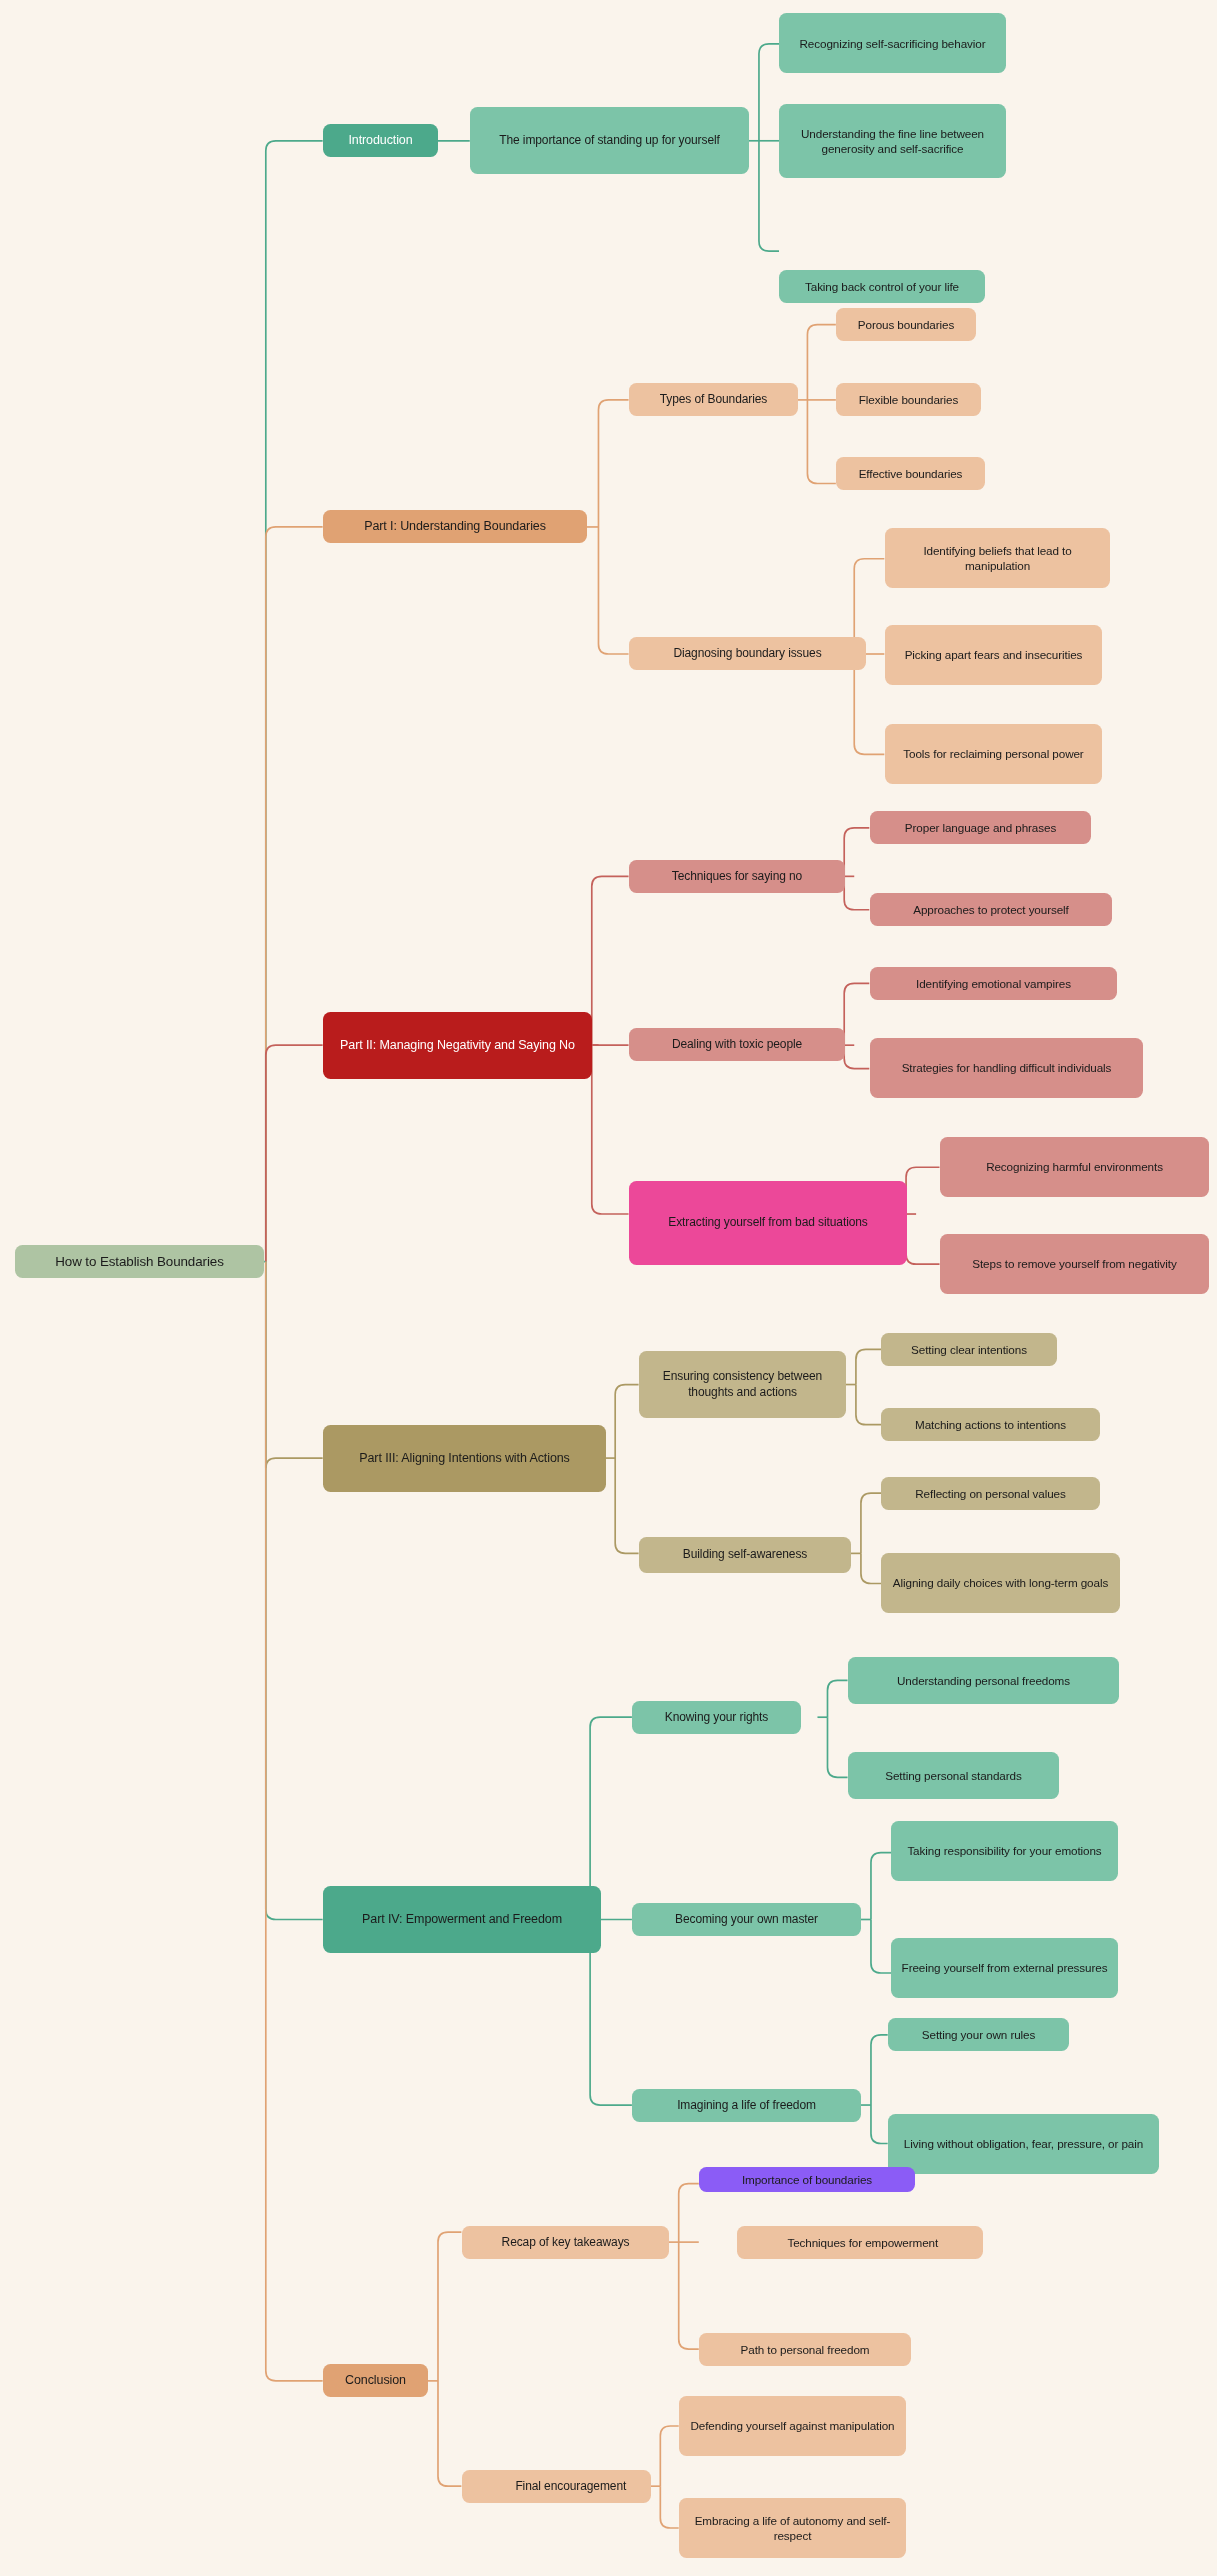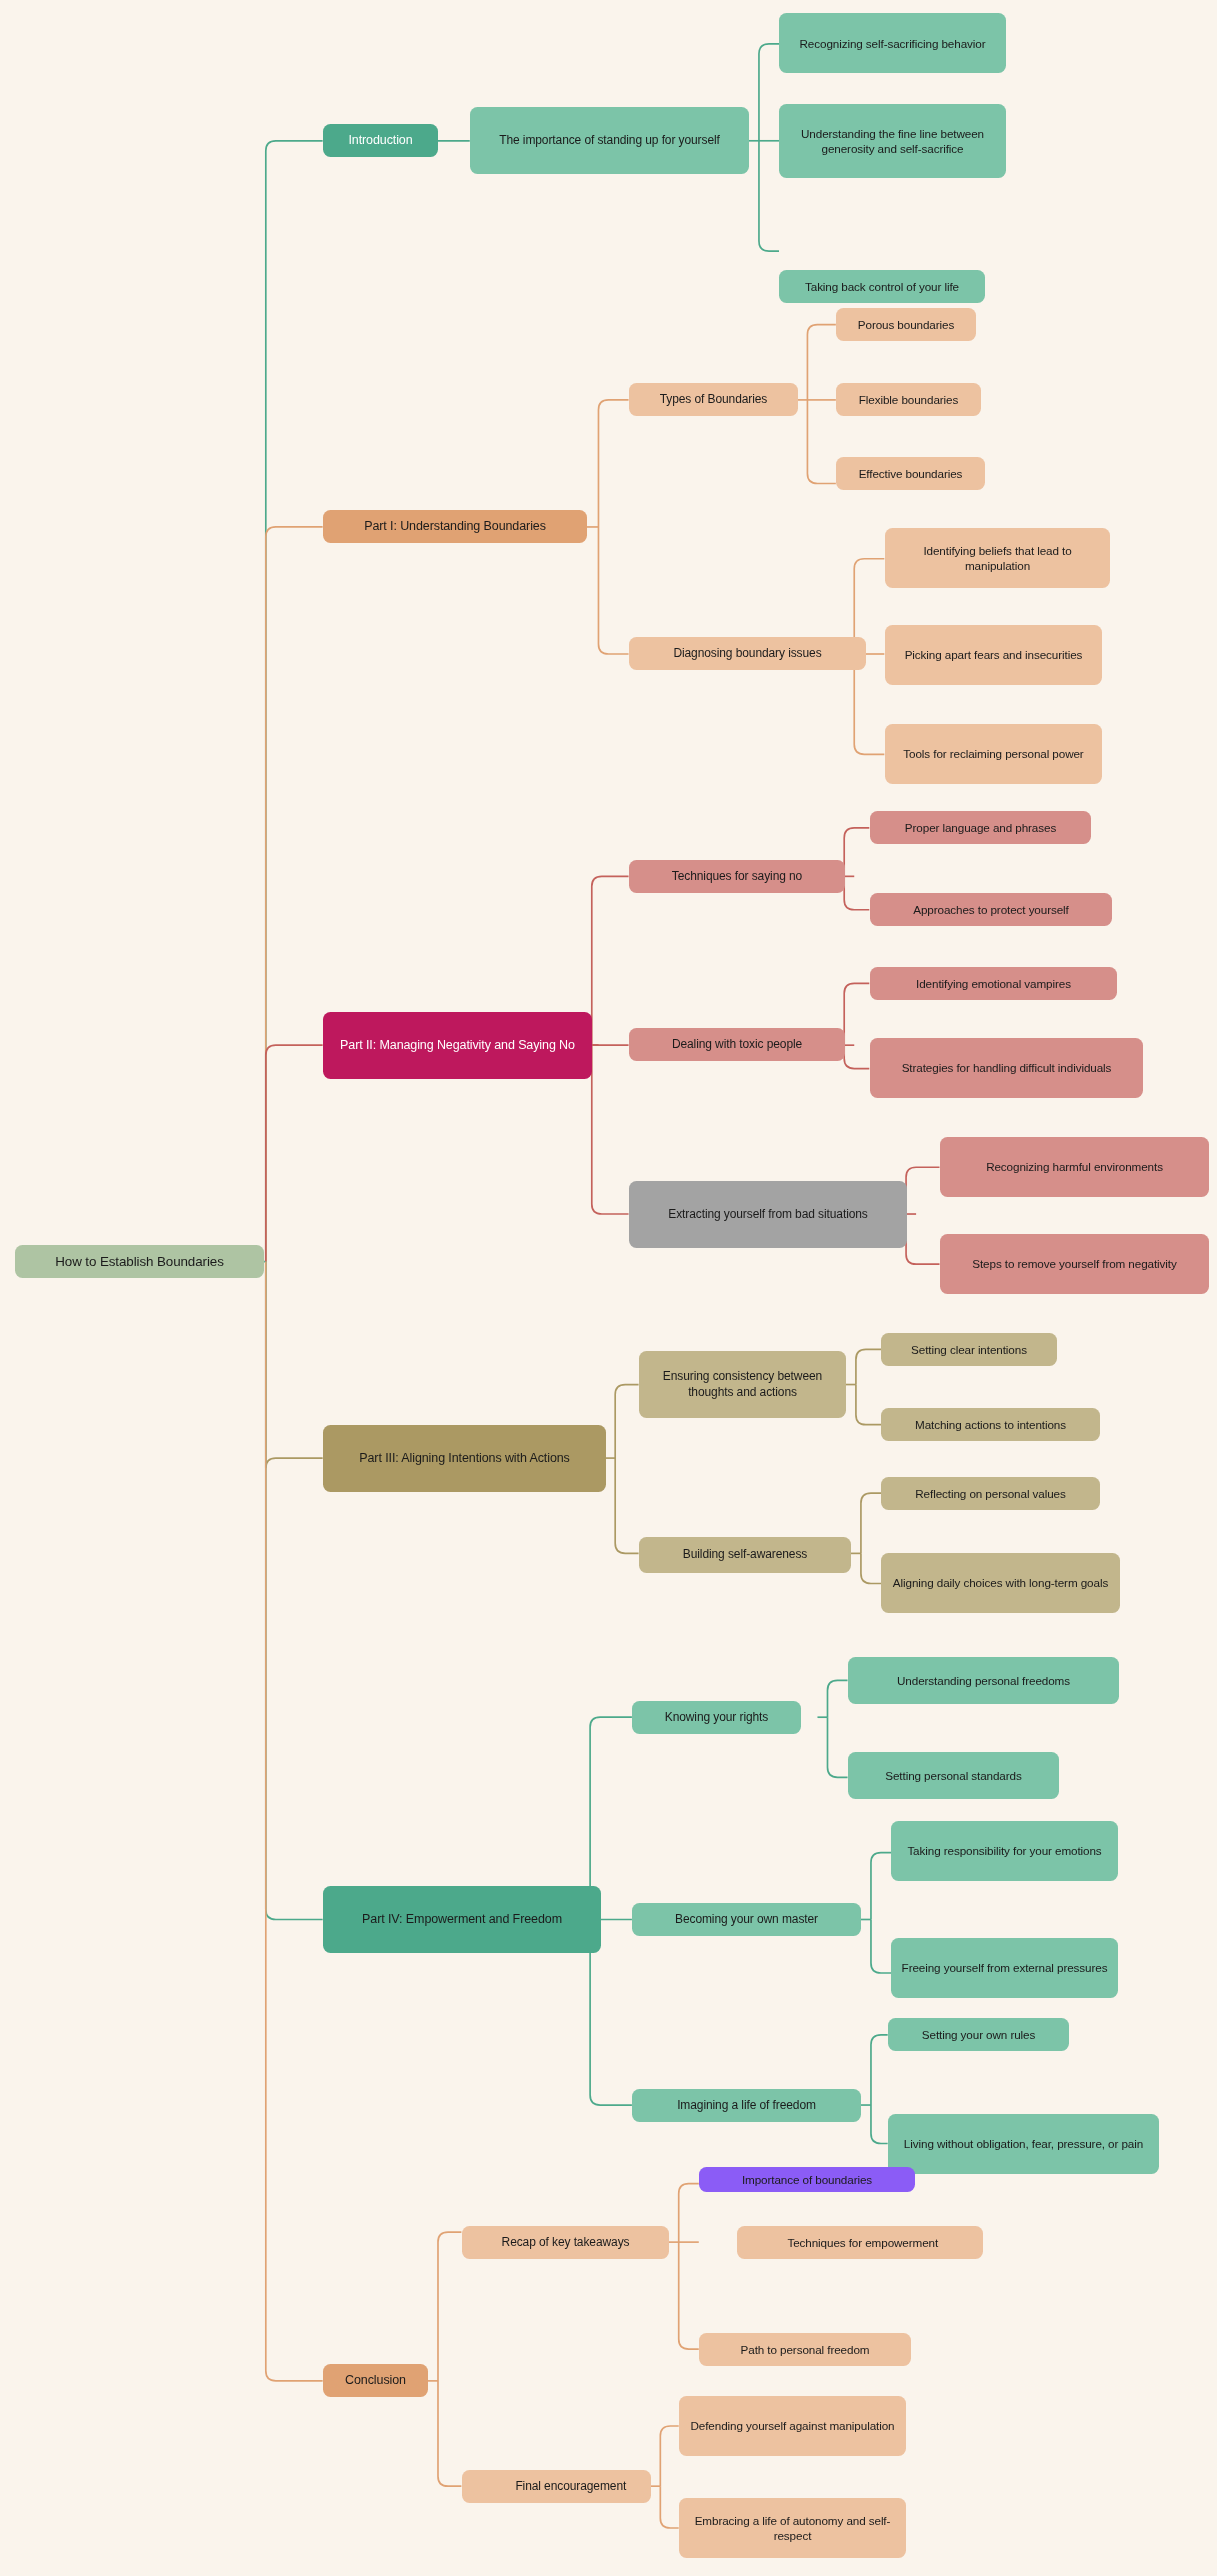--- a/index.html
+++ b/index.html
@@ -166,31 +166,31 @@
   <div class="node lvl3" style="left:836px;top:308px;width:140px;height:33px;background:#edc2a0;">Porous boundaries</div>
   <div class="node lvl3" style="left:836px;top:383px;width:145px;height:33px;background:#edc2a0;">Flexible boundaries</div>
   <div class="node lvl3" style="left:836px;top:457px;width:149px;height:33px;background:#edc2a0;">Effective boundaries</div>
 
   <div class="node lvl2" style="left:629px;top:637px;width:237px;height:33px;background:#edc2a0;">Diagnosing boundary issues</div>
 
   <div class="node lvl3" style="left:885px;top:528px;width:225px;height:60px;background:#edc2a0;">Identifying beliefs that lead to manipulation</div>
   <div class="node lvl3" style="left:885px;top:625px;width:217px;height:60px;background:#edc2a0;">Picking apart fears and insecurities</div>
   <div class="node lvl3" style="left:885px;top:724px;width:217px;height:60px;background:#edc2a0;">Tools for reclaiming personal power</div>
 
-  <div class="node lvl1 white-text" style="left:323px;top:1012px;width:269px;height:67px;background:#be185d;">Part II: Managing Negativity and Saying No</div>
+  <div class="node lvl1 white-text" style="left:323px;top:1012px;width:269px;height:67px;background:#b91c1c;">Part II: Managing Negativity and Saying No</div>
 
   <div class="node lvl2" style="left:629px;top:860px;width:216px;height:33px;background:#d68f8a;">Techniques for saying no</div>
   <div class="node lvl3" style="left:870px;top:811px;width:221px;height:33px;background:#d68f8a;">Proper language and phrases</div>
   <div class="node lvl3" style="left:870px;top:893px;width:242px;height:33px;background:#d68f8a;">Approaches to protect yourself</div>
 
   <div class="node lvl2" style="left:629px;top:1028px;width:216px;height:33px;background:#d68f8a;">Dealing with toxic people</div>
   <div class="node lvl3" style="left:870px;top:967px;width:247px;height:33px;background:#d68f8a;">Identifying emotional vampires</div>
   <div class="node lvl3" style="left:870px;top:1038px;width:273px;height:60px;background:#d68f8a;">Strategies for handling difficult individuals</div>
 
-  <div class="node lvl2" style="left:629px;top:1181px;width:278px;height:67px;background:#a3a3a3;">Extracting yourself from bad situations</div>
+  <div class="node lvl2" style="left:629px;top:1181px;width:278px;height:84px;background:#ec4899;">Extracting yourself from bad situations</div>
   <div class="node lvl3" style="left:940px;top:1137px;width:269px;height:60px;background:#d68f8a;">Recognizing harmful environments</div>
   <div class="node lvl3" style="left:940px;top:1234px;width:269px;height:60px;background:#d68f8a;">Steps to remove yourself from negativity</div>
 
   <div class="node lvl1" style="left:323px;top:1425px;width:283px;height:67px;background:#ab9963;">Part III: Aligning Intentions with Actions</div>
 
   <div class="node lvl2" style="left:639px;top:1351px;width:207px;height:67px;background:#c2b68c;">Ensuring consistency between thoughts and actions</div>
   <div class="node lvl3" style="left:881px;top:1333px;width:176px;height:33px;background:#c2b68c;">Setting clear intentions</div>
   <div class="node lvl3" style="left:881px;top:1408px;width:219px;height:33px;background:#c2b68c;">Matching actions to intentions</div>
 
   <div class="node lvl2" style="left:639px;top:1537px;width:212px;height:36px;background:#c2b68c;">Building self-awareness</div>

